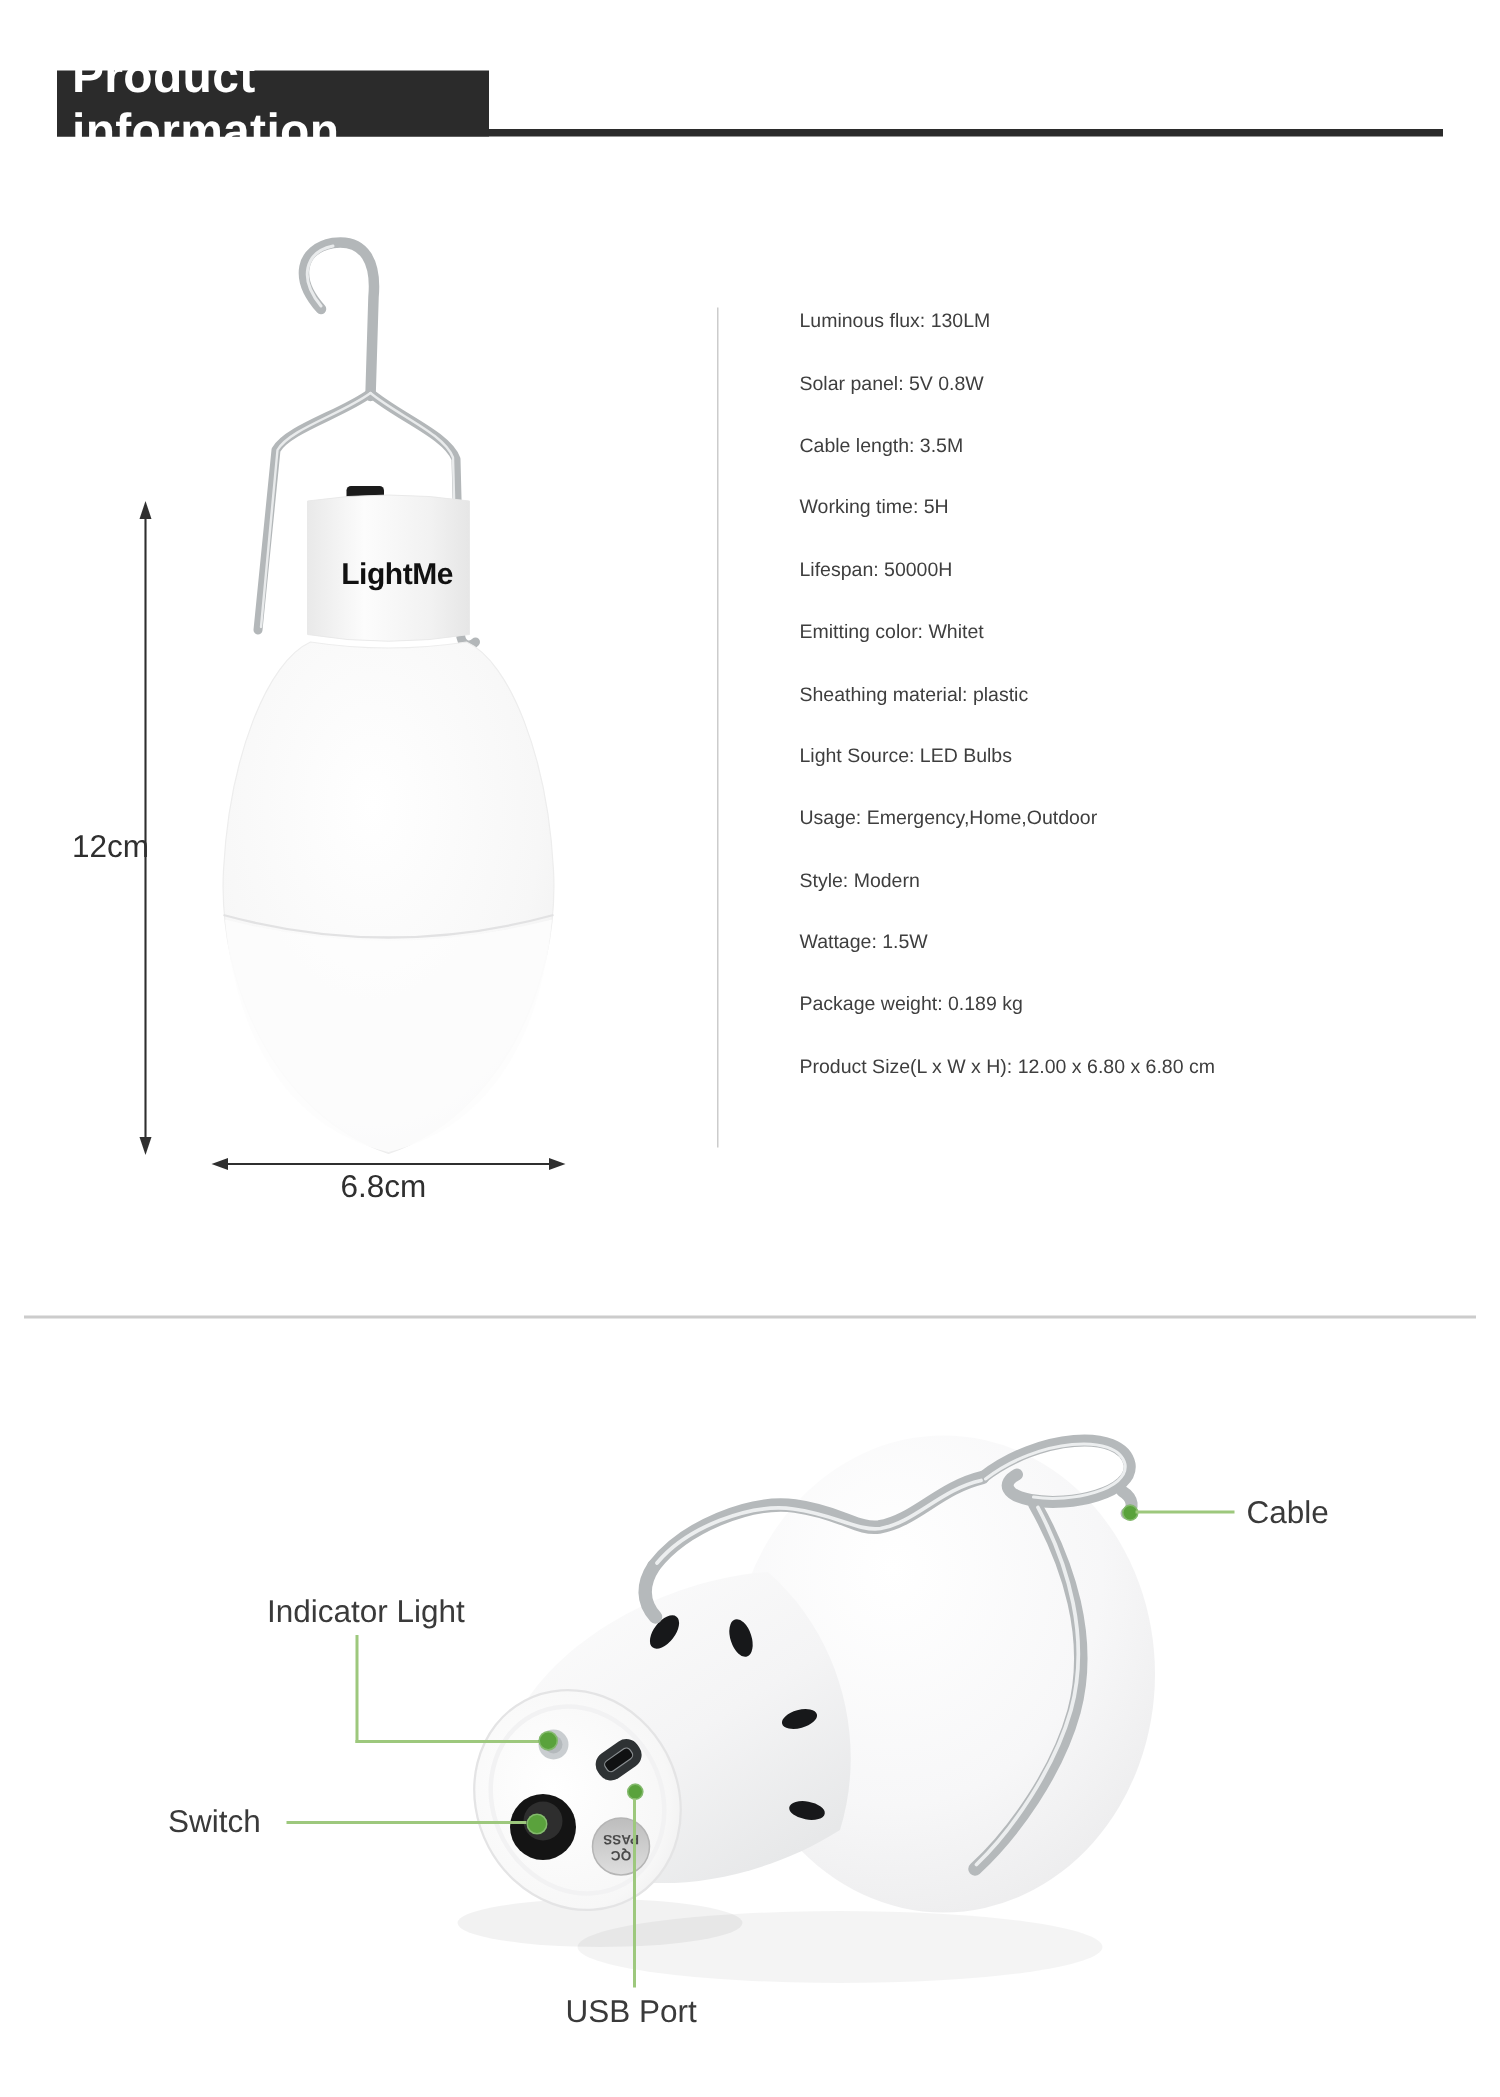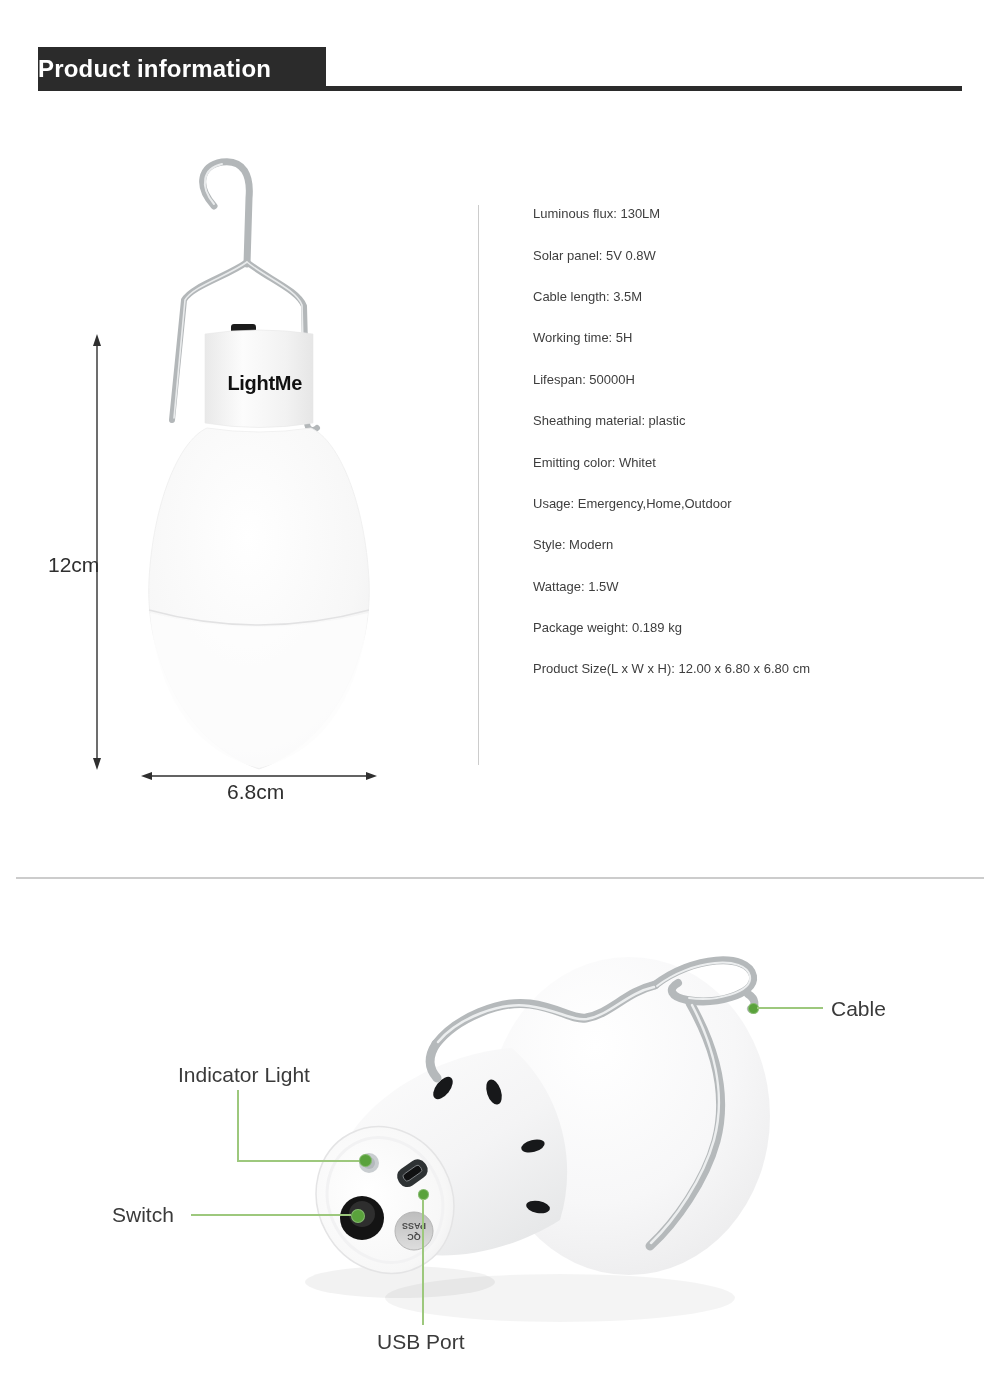--- a/index.html
+++ b/index.html
@@ -12,21 +12,21 @@
   .abs { position:absolute; }
 
   
   .header-bar {
     position:absolute; left:38px; top:86px; width:924px; height:5px;
     background:#2b2b2b;
   }
   .header-box {
     position:absolute; left:38px; top:47px; width:288px; height:44px;
     background:#2b2b2b; color:#ffffff; display:flex; align-items:center;
-    font-size:24px; font-weight:800; letter-spacing:0.2px;
+    padding-left:10px; font-size:32px; font-weight:800; letter-spacing:0.2px;
   }
 
   
   .v-divider {
     position:absolute; left:478px; top:205px; width:1px; height:560px;
     background:#cccccc;
   }
   .h-divider {
     position:absolute; left:16px; top:877px; width:968px; height:2px;
     background:#cccccc;
@@ -116,22 +116,23 @@
   <div class="dim-label" style="left:227px; top:780px;">6.8cm</div>
 
   <div class="v-divider"></div>
 
   <div class="specs">
     <div class="spec-line">Luminous flux: 130LM</div>
     <div class="spec-line">Solar panel: 5V 0.8W</div>
     <div class="spec-line">Cable length: 3.5M</div>
     <div class="spec-line">Working time: 5H</div>
     <div class="spec-line">Lifespan: 50000H</div>
+    <div class="spec-line">Emitting color: Whitet</div>
     <div class="spec-line">Sheathing material: plastic</div>
-    <div class="spec-line">Emitting color: Whitet</div>
+    <div class="spec-line">Light Source: LED Bulbs</div>
     <div class="spec-line">Usage: Emergency,Home,Outdoor</div>
     <div class="spec-line">Style: Modern</div>
     <div class="spec-line">Wattage: 1.5W</div>
     <div class="spec-line">Package weight: 0.189 kg</div>
     <div class="spec-line">Product Size(L x W x H): 12.00 x 6.80 x 6.80 cm</div>
   </div>
 
   <div class="h-divider"></div>
 
   <svg class="abs" style="left:300px; top:935px;" width="480" height="405" viewBox="300 935 480 405">

